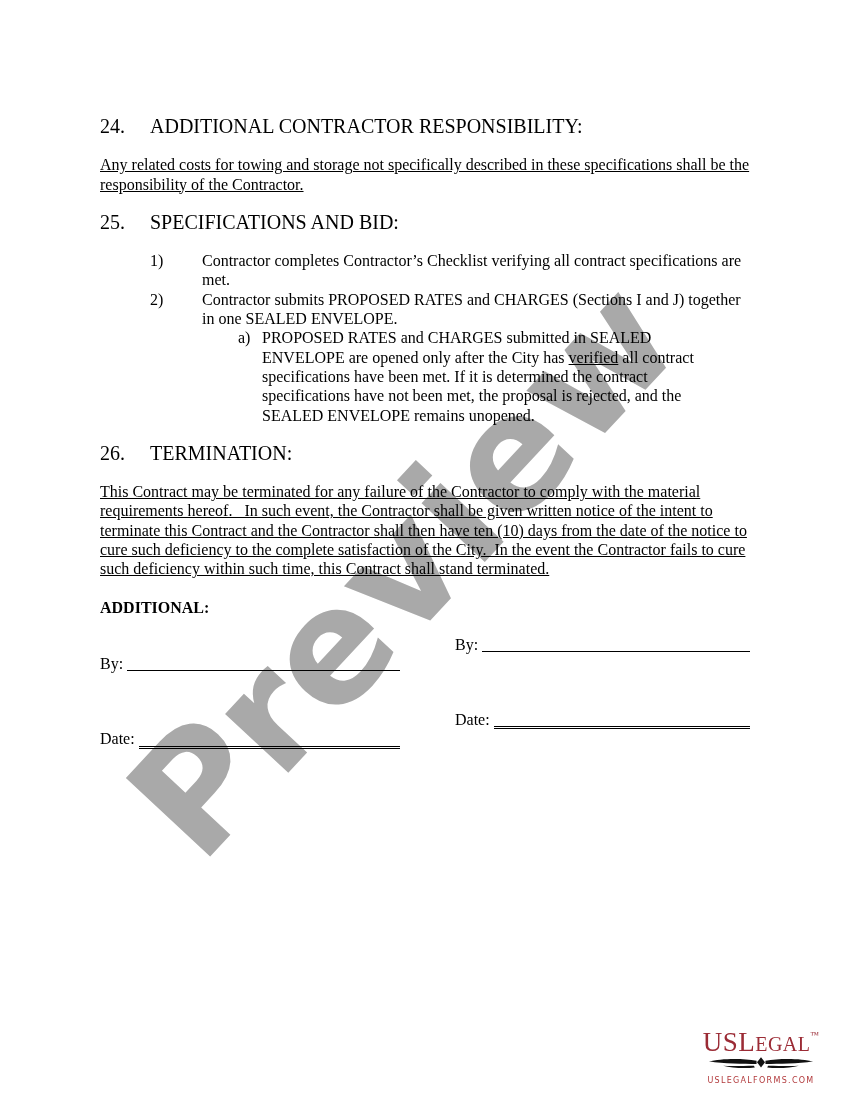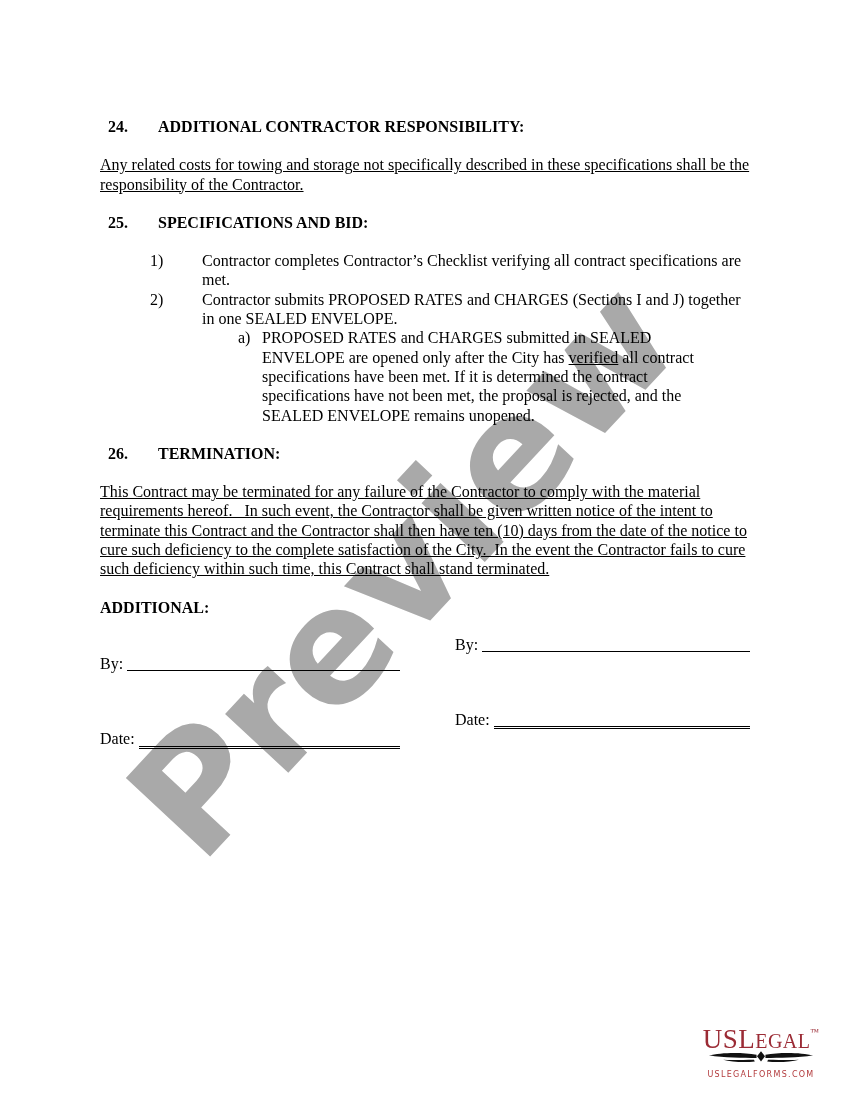--- a/index.html
+++ b/index.html
@@ -27,21 +27,21 @@
     z-index: 0;
     letter-spacing: 0px;
   }
   .content {
     position: absolute;
     left: 100px;
     top: 117px;
     width: 650px;
     z-index: 1;
   }
-  .sec-head { margin: 0 0 19px 8px; font-weight: bold; font-size: 16px; }
+  .sec-head { margin: 0 0 19px 0; font-weight: normal; font-size: 20px; }
   .sec-num { display: inline-block; width: 50px; }
   .para { margin: 0 0 19px 0; text-decoration: underline; }
   .req { font-weight: bold; text-decoration: underline; }
   .list { margin: 0 0 19px 0; }
   .li { display: flex; margin-left: 50px; }
   .li-marker { flex: none; width: 52px; }
   .li-text { flex: 1; }
   .li.sub { margin-left: 138px; width: 484px; }
   .li.sub .li-marker { width: 24px; }
   u { text-decoration: underline; }
@@ -69,21 +69,21 @@
     left: 701px;
     top: 1021px;
     width: 120px;
     text-align: center;
     z-index: 1;
   }
   .logo-word {
     font-family: "Liberation Serif", serif;
     color: #9b2b35;
     white-space: nowrap;
-    line-height: 23px;
+    line-height: 28px;
   }
   .lw-big   { font-size: 27px; letter-spacing: 0.5px; }
   .lw-small { font-size: 20px; letter-spacing: 0.5px; }
   .lw-tm    { font-size: 9px; vertical-align: 13px; color: #9b2b35; }
   .wings { display: block; margin: -3px auto 0 auto; width: 106px; height: 13px; }
   .logo-site {
     font-family: "DejaVu Sans", sans-serif;
     font-size: 8px;
     font-weight: normal;
     letter-spacing: 1.3px;

